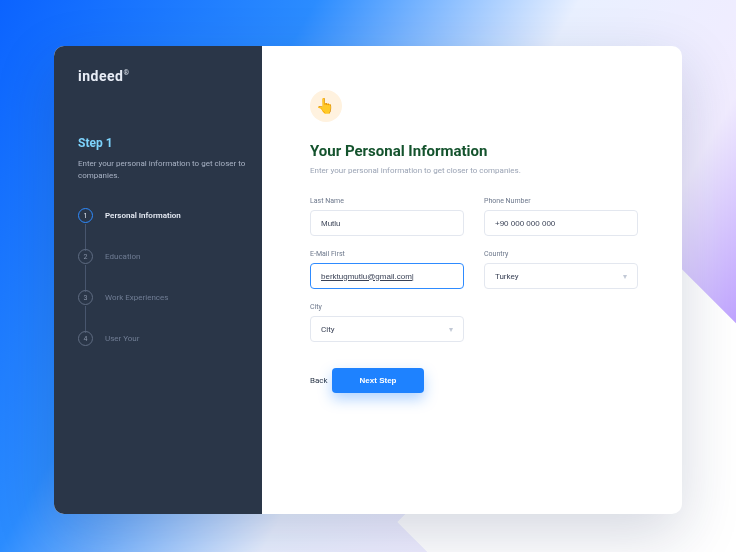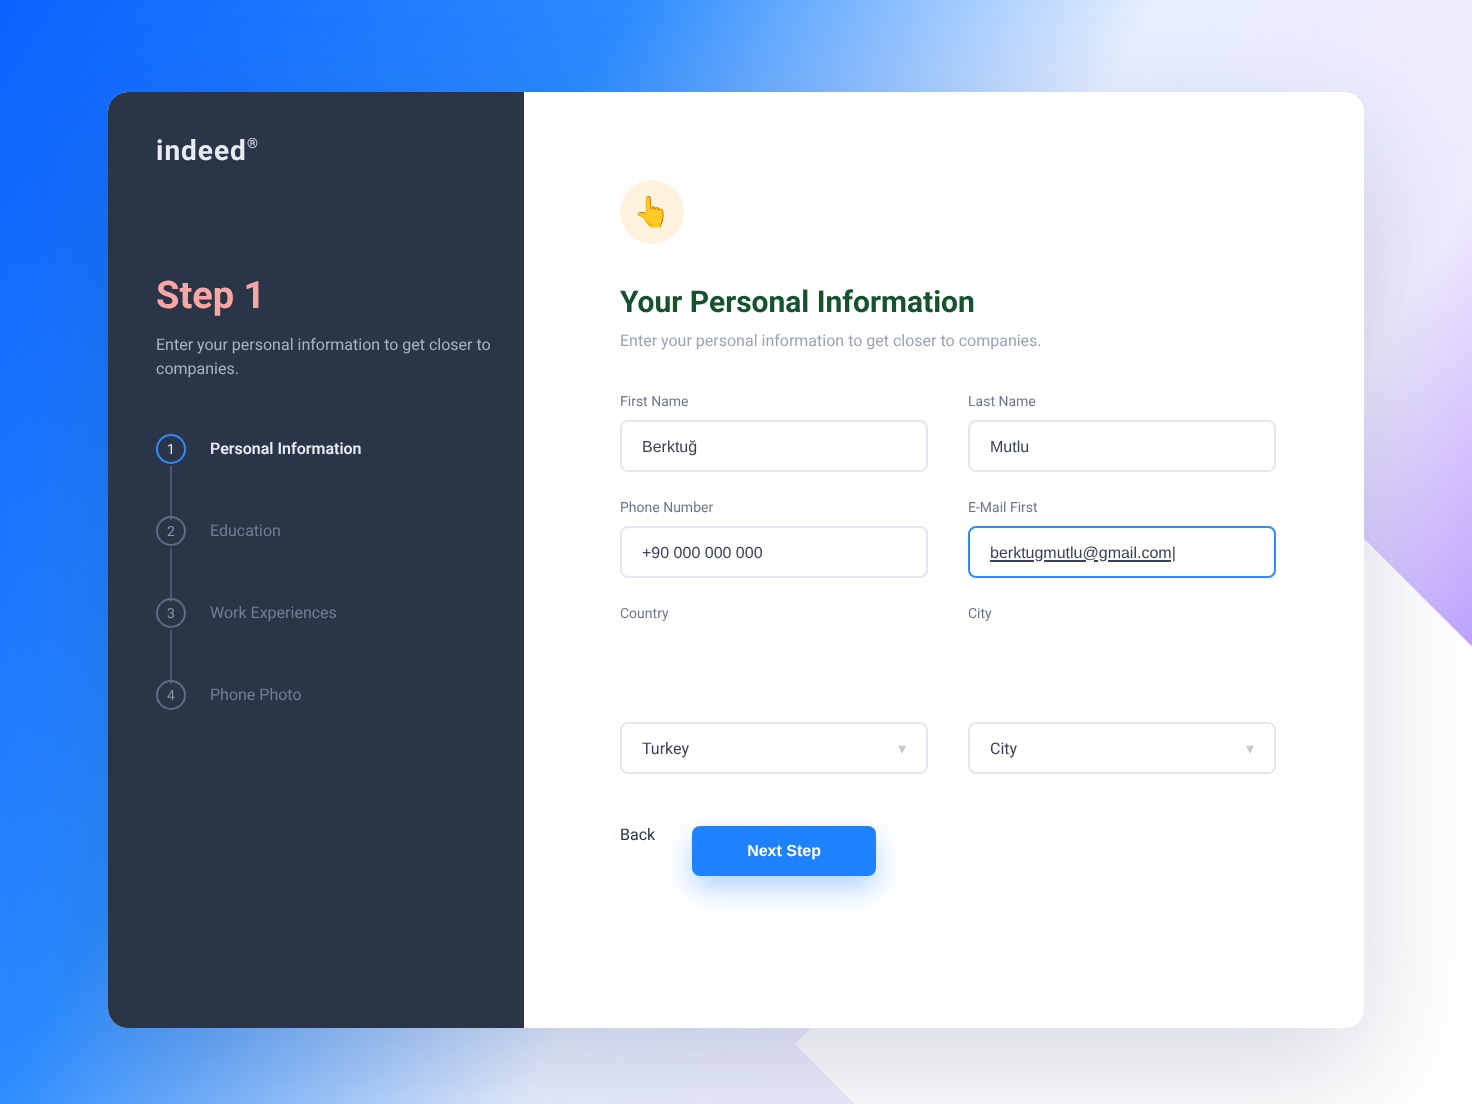--- a/index.html
+++ b/index.html
@@ -20,21 +20,21 @@
   border-radius: 10px; overflow: hidden;
   box-shadow: 0 20px 60px rgba(20,40,90,.18);
   display: flex; background: #fff;
 }
 .sidebar {
   width: 208px; background: #2a3648; color: #e7ecf5;
   padding: 22px 4px 22px 24px; display: flex; flex-direction: column;
 }
 .logo { font-weight: 700; font-size: 14px; letter-spacing: .5px; margin-bottom: 52px; }
 .logo::after { content: "®"; font-size: 7px; vertical-align: super; opacity: .9; }
-.step-title { font-size: 19px; font-weight: 700; margin-bottom: 8px; color: #fca5a5; }
+.step-title { font-size: 12px; font-weight: 700; margin-bottom: 8px; color: #7dd3fc; }
 .step-sub { font-size: 8px; line-height: 1.5; color: #a9b3c5; margin-bottom: 26px; max-width: 168px; }
 .steps { display: flex; flex-direction: column; }
 .step-item { display: flex; align-items: center; position: relative; padding-bottom: 26px; }
 .step-item:last-child { padding-bottom: 0; }
 .step-item::after {
   content: ""; position: absolute; left: 7px; top: 16px; bottom: -2px;
   width: 1px; background: #48566e;
 }
 .step-item:last-child::after { display: none; }
 .step-num {
@@ -54,23 +54,23 @@
 .form-title { font-size: 15px; font-weight: 700; color: #14532d; margin-bottom: 6px; }
 .form-sub { font-size: 8px; color: #9aa3b4; margin-bottom: 22px; }
 .grid { display: grid; grid-template-columns: 1fr 1fr; gap: 14px 20px; }
 .field { display: flex; flex-direction: column; }
 .field label { font-size: 7px; color: #6c778b; margin-bottom: 5px; }
 .field input, .field .select {
   height: 26px; border: 1px solid #e3e7ef; border-radius: 4px;
   background: #fff; padding: 0 10px; font-size: 8px; color: #3a4256; outline: none;
 }
 .field.active input { border: 1.5px solid #2e8bff; text-decoration: underline; }
-.field .select { display: flex; align-items: center; justify-content: space-between; cursor: pointer; margin-top: 45px; }
+.field .select { display: flex; align-items: center; justify-content: space-between; cursor: pointer; }
 .chev { color: #c2c9d6; font-size: 8px; }
-.actions { display: flex; align-items: flex-start; gap: 18px; margin-top: 26px; }
+.actions { display: flex; align-items: center; gap: 4px; margin-top: 26px; }
 .back { font-size: 8px; color: #2a3648; cursor: pointer; }
 .next {
   background: #1e82ff; color: #fff; border: none; border-radius: 4px;
   font-size: 8px; font-weight: 600; padding: 8px 28px; cursor: pointer;
   box-shadow: 0 6px 14px rgba(30,130,255,.35);
 }
 </style>
 </head>
 <body>
 
@@ -89,35 +89,31 @@
       <div class="step-item">
         <div class="step-num">2</div>
         <div class="step-label">Education</div>
       </div>
       <div class="step-item">
         <div class="step-num">3</div>
         <div class="step-label">Work Experiences</div>
       </div>
       <div class="step-item">
         <div class="step-num">4</div>
-        <div class="step-label">Phone Photo</div>
+        <div class="step-label">User Your</div>
       </div>
     </div>
   </aside>
 
   <main class="main">
     <div class="icon-ring">👆</div>
     <h2 class="form-title">Your Personal Information</h2>
     <p class="form-sub">Enter your personal information to get closer to companies.</p>
 
     <div class="grid">
-      <div class="field">
-        <label>First Name</label>
-        <input value="Berktuğ" style="">
-      </div>
       <div class="field">
         <label>Last Name</label>
         <input value="Mutlu" style="">
       </div>
       <div class="field">
         <label>Phone Number</label>
         <input value="+90 000 000 000" style="">
       </div>
       <div class="field active">
         <label>E-Mail First</label>

